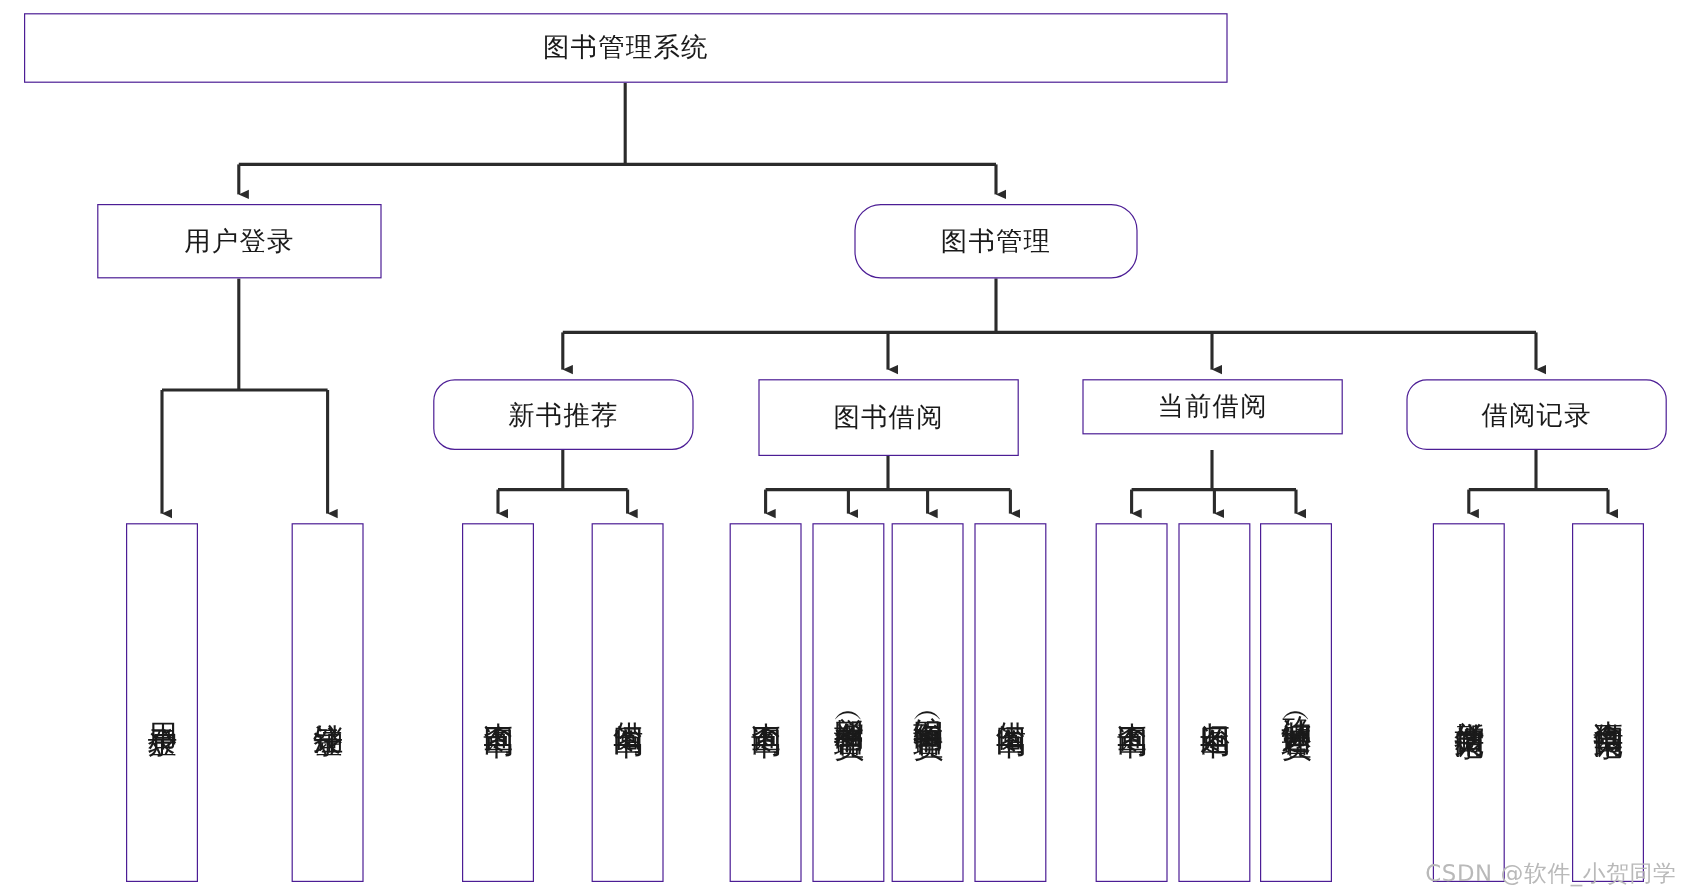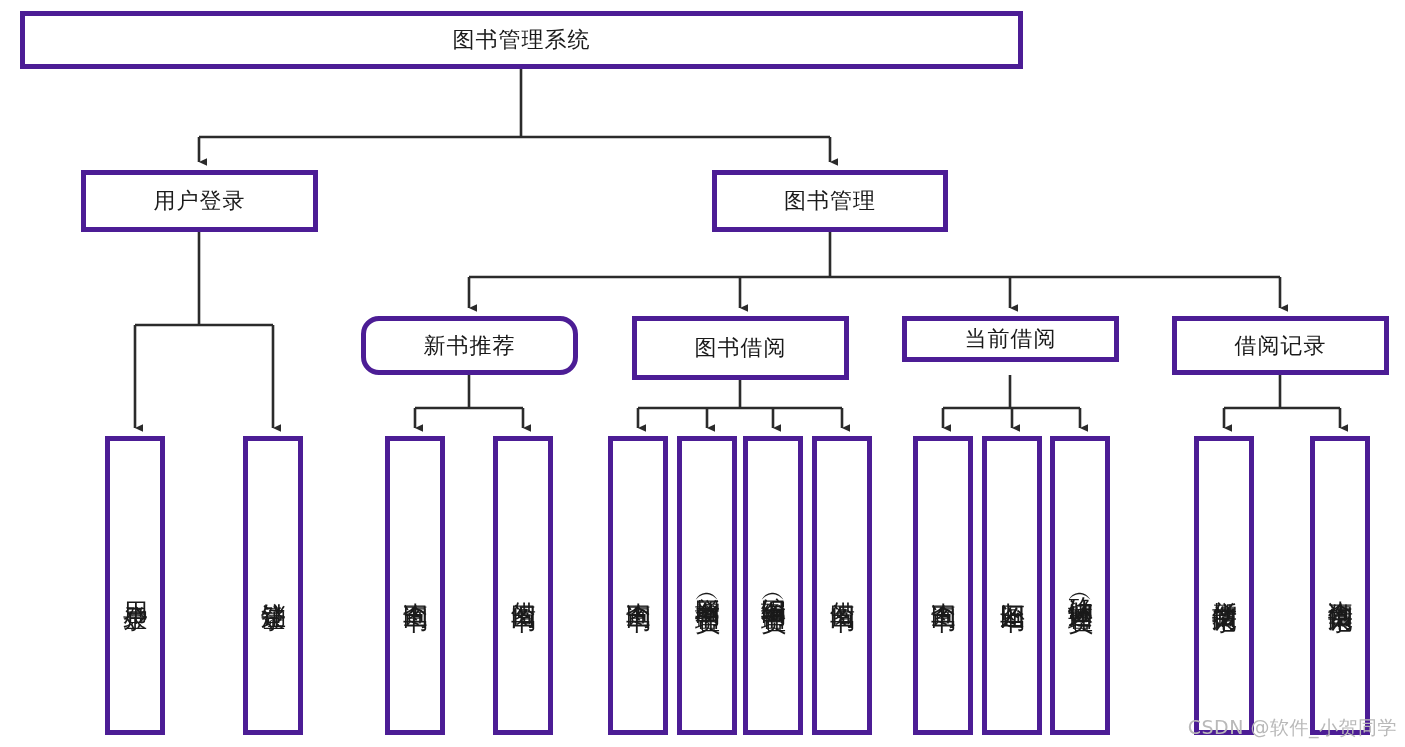--- a/index.html
+++ b/index.html
@@ -19,21 +19,21 @@
     position: absolute;
     left: 0;
     top: 0;
     width: 1405px;
     height: 747px;
     pointer-events: none;
   }
   .node {
     position: absolute;
     box-sizing: border-box;
-    border: 5px solid #4c1d95;
+    border: 1px solid #4c1d95;
     background: #ffffff;
     display: flex;
     align-items: center;
     justify-content: center;
     color: #1a1a1a;
   }
   .node.horiz {
     font-size: 22px;
     letter-spacing: 1px;
   }
@@ -112,26 +112,26 @@
       <path d="M1280,375 L1280,408"></path>
       <path d="M1224,408 L1340,408"></path>
       <path d="M1224,408 L1224,428" marker-end="url(#arrow)"></path>
       <path d="M1340,408 L1340,428" marker-end="url(#arrow)"></path>
     </g>
   </svg>
 
   <div class="node horiz" style="left:20px; top:11px; width:1003px; height:58px;">图书管理系统</div>
 
   <div class="node horiz" style="left:81px; top:170px; width:237px; height:62px;">用户登录</div>
-  <div class="node horiz" style="left:712px; top:170px; width:236px; height:62px;">图书管理</div>
+  <div class="node horiz" style="left:712px; top:170px; width:236px; height:62px;border-radius:22px;">图书管理</div>
 
   <div class="node horiz" style="left:361px; top:316px; width:217px; height:59px;border-radius:18px;">新书推荐</div>
   <div class="node horiz" style="left:632px; top:316px; width:217px; height:64px;text-align:right;">图书借阅</div>
   <div class="node horiz" style="left:902px; top:316px; width:217px; height:46px;">当前借阅</div>
-  <div class="node horiz" style="left:1172px; top:316px; width:217px; height:59px;">借阅记录</div>
+  <div class="node horiz" style="left:1172px; top:316px; width:217px; height:59px;border-radius:17px;">借阅记录</div>
 
   <div class="node vert" style="left:105px; top:436px; width:60px; height:299px;">
     <span class="vlabel">用户登录</span>
   </div>
   <div class="node vert" style="left:243px; top:436px; width:60px; height:299px;">
     <span class="vlabel">注销登录</span>
   </div>
 
   <div class="node vert" style="left:385px; top:436px; width:60px; height:299px;">
     <span class="vlabel">查询图书</span>

